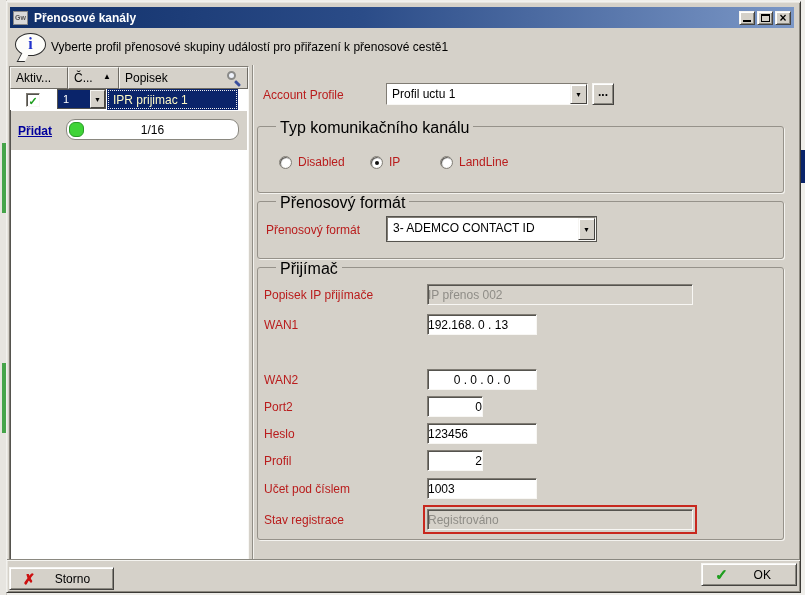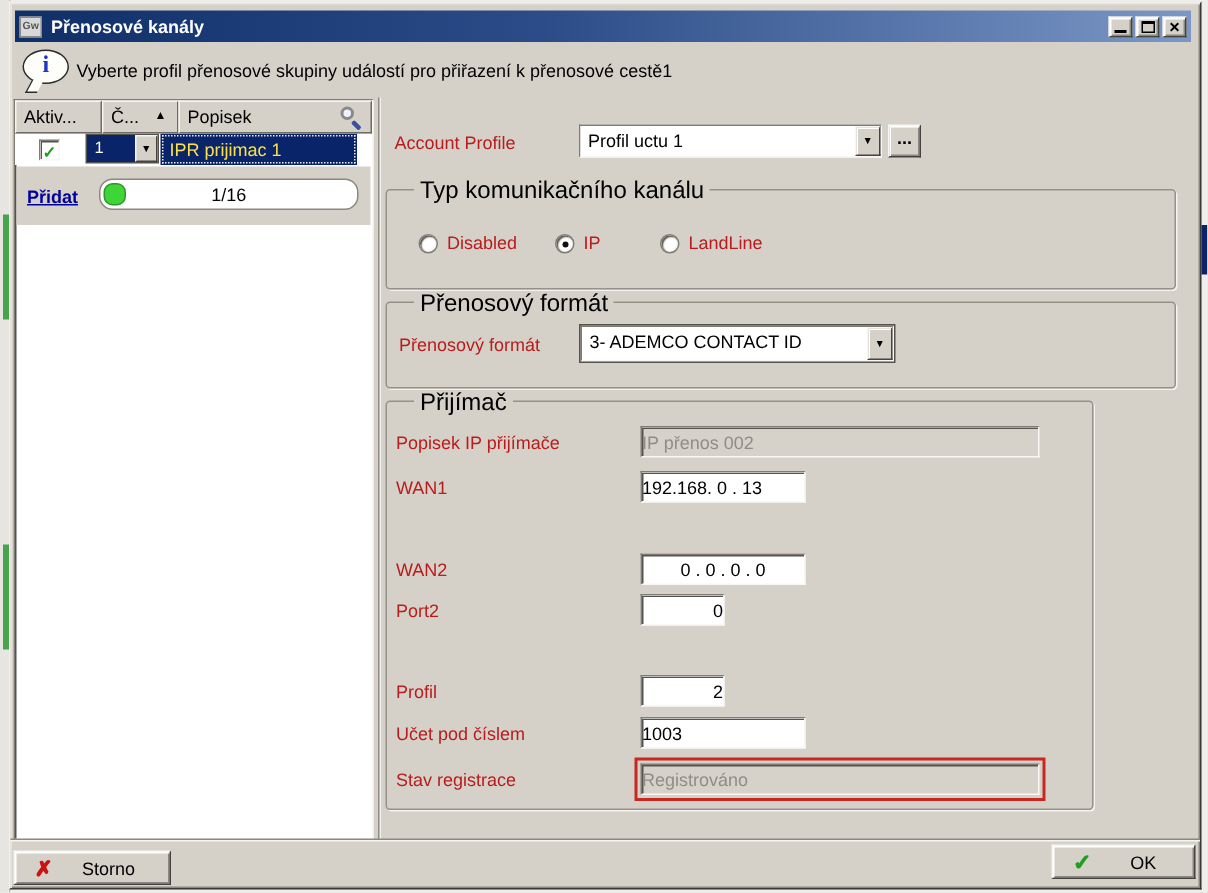--- a/index.html
+++ b/index.html
@@ -59,21 +59,21 @@
   .cb{width:14px;height:14px;background:#fff;border:1px solid;border-color:#807c74 #f8f7f4 #f8f7f4 #807c74;
       box-shadow:inset 1px 1px 0 #55534e;text-align:center}
   .cb .g{visibility:hidden;color:#1f9e1f;font-weight:bold;font-size:11px;line-height:12px}
   .cb.on .g{visibility:visible}
   .dc2{width:51px;padding:0 1px}
   .mini-combo{display:flex;height:20px;border:1px solid #55534e}
   .mini-combo .val{flex:1;background:#0a246a;color:#fff;padding:3px 0 0 5px;font-size:11px}
   .mini-combo .cbtn{width:15px;background:#d5d1c9;border:1px solid;border-color:#f6f5f2 #454340 #454340 #f6f5f2;
       display:flex;align-items:center;justify-content:center;font-size:7px}
   .dc3{flex:1;background:#fff}
-  .selitem{display:block;width:131px;height:21px;background:#0a246a;color:#fde047;padding:4px 0 0 6px;
+  .selitem{display:block;width:131px;height:21px;background:#0a246a;color:#fef9c3;padding:4px 0 0 6px;
       outline:1px dotted #eee;outline-offset:-2px;font-size:12px;white-space:nowrap}
 
   .addrow{position:absolute;left:1px;top:44px;width:236px;height:39px;background:#d5d1c9}
   .addlink{position:absolute;left:7px;top:13px;color:#00009c;font-weight:bold;text-decoration:underline;cursor:pointer}
   .progress{position:absolute;left:55px;top:8px;width:173px;height:21px;background:#fff;
             border:1px solid #8a8880;border-radius:9px;}
   .pfill{position:absolute;left:2px;top:2px;width:15px;height:15px;background:#3fd437;border:1px solid #2a9a28;border-radius:6px}
   .ptext{position:absolute;left:0;top:3px;width:100%;text-align:center;font-size:12px}
 
   
@@ -87,21 +87,21 @@
   .acccombo{left:379px;top:81px;width:202px;height:22px}
   .fmtcombo{left:129px;top:15px;width:209px;height:24px;outline:1px solid #55534e}
   .ellipsis{position:absolute;left:585px;top:81px;width:22px;height:22px;background:#d5d1c9;
          border:1px solid;border-color:#f6f5f2 #454340 #454340 #f6f5f2;box-shadow:inset 1px 1px 0 #fff, inset -1px -1px 0 #8a8880;
          text-align:center;font-weight:bold;line-height:16px}
 
   .group{position:absolute;border:1px solid #96928a;border-radius:3px;box-shadow:1px 1px 0 #f4f3ef}
   .gtitle{position:absolute;top:-8px;left:18px;background:#d5d1c9;padding:0 4px;color:#000000;font-size:16px}
   .g1{left:250px;top:124px;width:527px;height:67px}
   .g2{left:250px;top:199px;width:527px;height:58px}
-  .g3{left:250px;top:265px;width:472px;height:273px}
+  .g3{left:250px;top:265px;width:527px;height:273px}
 
   .radio{position:absolute;top:28px;display:flex;align-items:center;gap:6px}
   .rdot{width:13px;height:13px;border-radius:50%;background:#fff;border:1px solid #807c74;
         box-shadow:inset 1px 1px 1px #55534e, inset -1px -1px 0 #f8f8f6;position:relative}
   .radio.on .rdot::after{content:"";position:absolute;left:4px;top:4px;width:4px;height:4px;border-radius:50%;background:#111}
 
   .g2lbl{position:absolute;left:8px;top:21px}
   .frow{position:absolute;left:6px;right:4px;height:22px}
   .frow .lbl{position:absolute;left:0;top:4px}
   .tb{position:absolute;left:163px;top:0;height:21px;background:#fff;border:1px solid;
@@ -243,20 +243,24 @@
         <input class="tb ip" value="192.168. 0 . 13" style="">
       </div>
       <div class="frow" style="top:101px">
         <span class="lbl">WAN2</span>
         <input class="tb ip ctr" value="0 . 0 . 0 . 0" style="">
       </div>
       <div class="frow" style="top:128px">
         <span class="lbl">Port2</span>
         <input class="tb port" value="0" style="">
       </div>
+      <div class="frow" style="top:155px">
+        <span class="lbl">Heslo</span>
+        <input class="tb ip" value="123456" style="">
+      </div>
       <div class="frow" style="top:182px">
         <span class="lbl">Profil</span>
         <input class="tb port" value="2" style="">
       </div>
       <div class="frow" style="top:210px">
         <span class="lbl">Učet pod číslem</span>
         <input class="tb ip" value="1003" style="">
       </div>
       <div class="frow" style="top:241px">
         <span class="lbl">Stav registrace</span>

